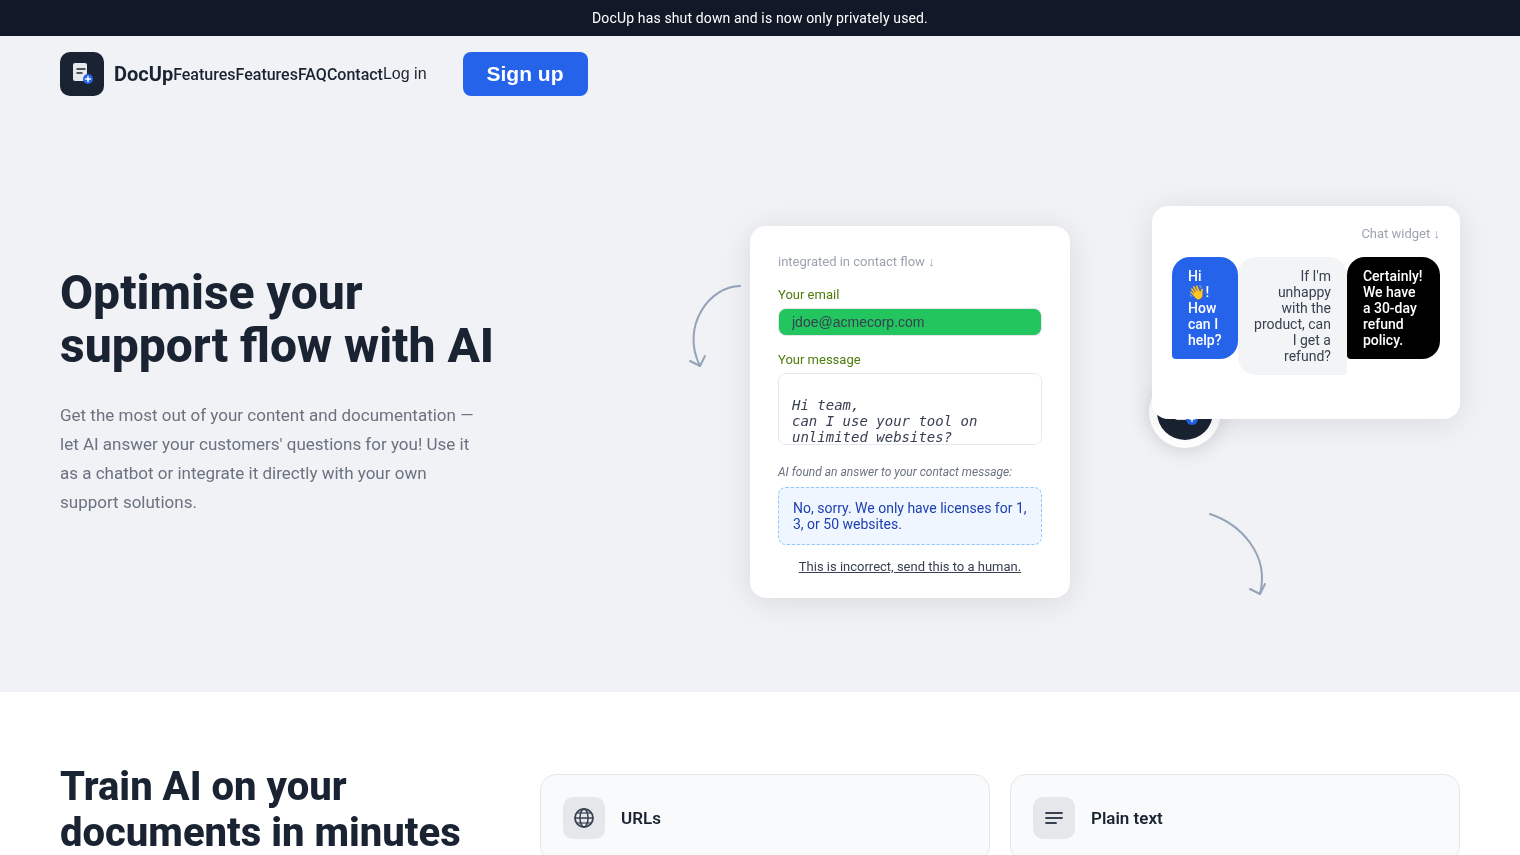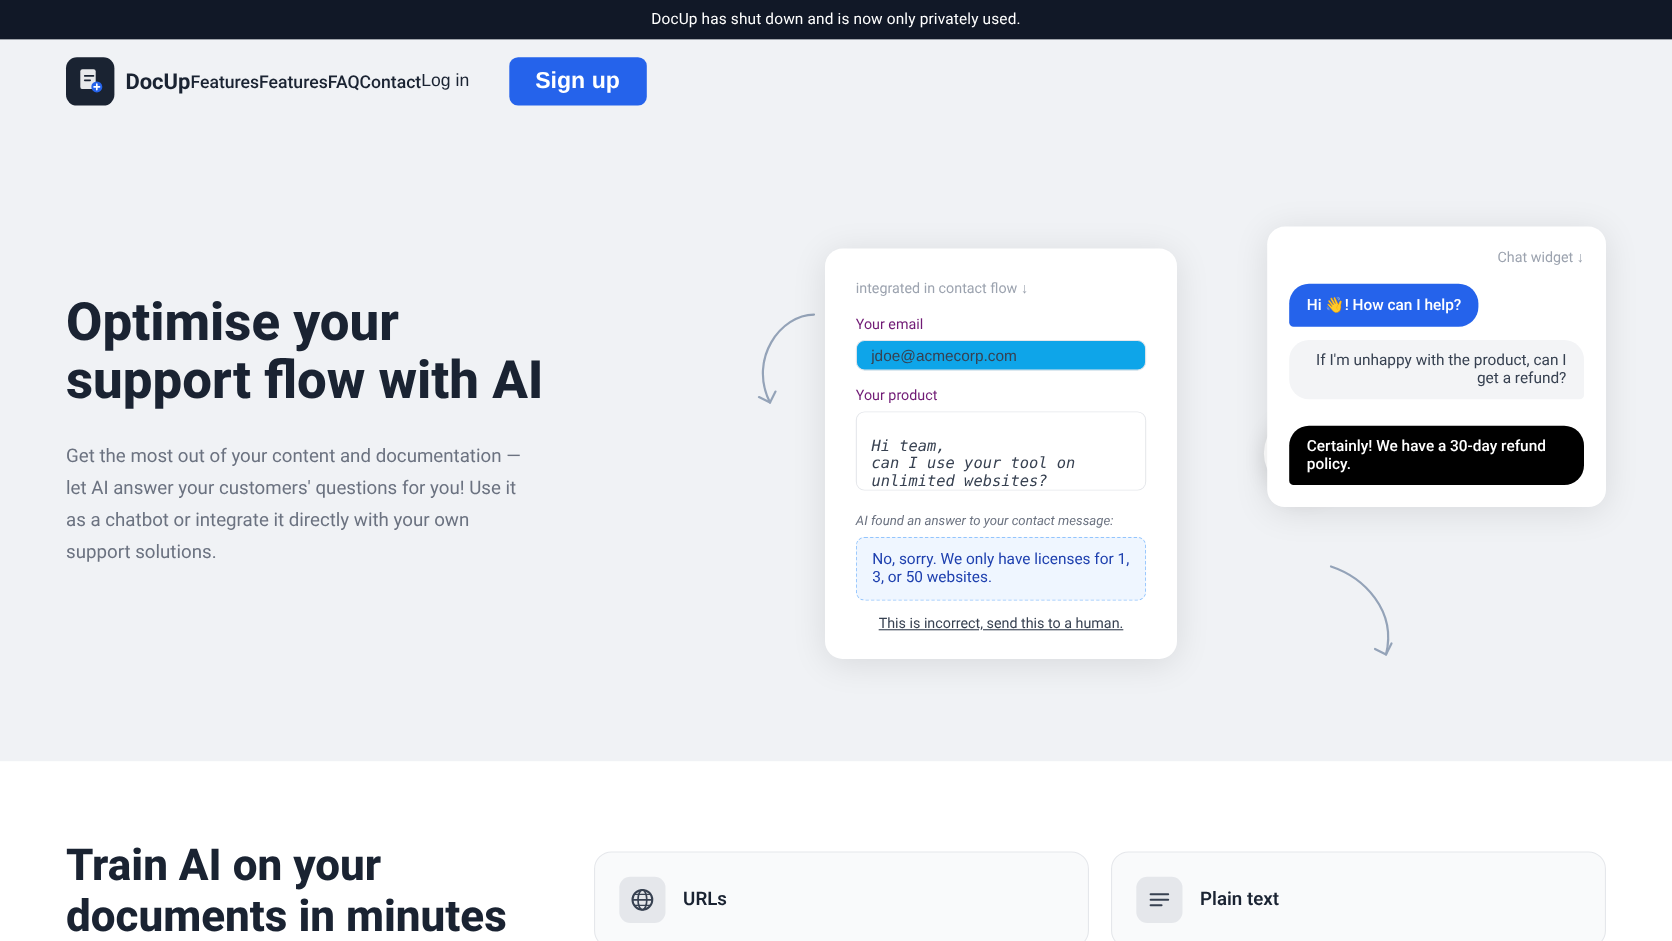--- a/index.html
+++ b/index.html
@@ -129,29 +129,29 @@
     }
     .widget-label {
       font-size: 13px;
       color: #9ca3af;
       margin-bottom: 18px;
       display: flex;
       align-items: center;
       gap: 4px;
     }
     .form-group { margin-bottom: 16px; }
-    .form-label { font-size: 13px; color: #701a75; margin-bottom: 6px; display: block; }
+    .form-label { font-size: 13px; color: #4d7c0f; margin-bottom: 6px; display: block; }
     .form-input {
       width: 100%;
       border: 1.5px solid #e5e7eb;
       border-radius: 8px;
       padding: 5px 13px;
       font-size: 14px;
       color: #374151;
-      background: #0ea5e9;
+      background: #22c55e;
       outline: none;
     }
     .form-textarea {
       width: 100%;
       border: 1.5px solid #e5e7eb;
       border-radius: 8px;
       padding: 23px 13px;
       font-size: 14px;
       color: #374151;
       background: #fff;
@@ -228,21 +228,21 @@
     .chat-bubble-bot2 {
       background: #000000;
       color: #fff;
       border-radius: 18px 18px 18px 4px;
       padding: 11px 16px;
       font-size: 14px;
       font-weight: 500;
       display: inline-block;
       clear: both;
     }
-    .chat-messages { display: flex; flex-direction: column; gap: 0; }
+    .chat-messages { display: flex; flex-direction: row; gap: 0; }
 
     
     .floating-icon {
       position: absolute;
       left: 50%;
       top: 50%;
       transform: translate(-50%, -50%);
       background: #fff;
       border-radius: 50%;
       box-shadow: 0 4px 20px rgba(0,0,0,0.12);
@@ -372,21 +372,21 @@
     <div style="position: relative; margin-right: 220px; margin-top: 40px;">
       <div class="contact-widget">
         <div class="widget-label">integrated in contact flow ↓</div>
 
         <div class="form-group">
           <label class="form-label">Your email</label>
           <input class="form-input" type="email" value="jdoe@acmecorp.com" style="">
         </div>
 
         <div class="form-group">
-          <label class="form-label">Your product</label>
+          <label class="form-label">Your message</label>
           <textarea class="form-textarea" style="">Hi team,
 can I use your tool on unlimited websites?</textarea>
         </div>
 
         <span class="ai-label">AI found an answer to your contact message:</span>
         <div class="ai-answer">No, sorry. We only have licenses for 1, 3, or 50 websites.</div>
         <a class="feedback-link" href="#">This is incorrect, send this to a human.</a>
       </div>
 
       <div style="position: absolute; left: -80px; top: 50px;">

